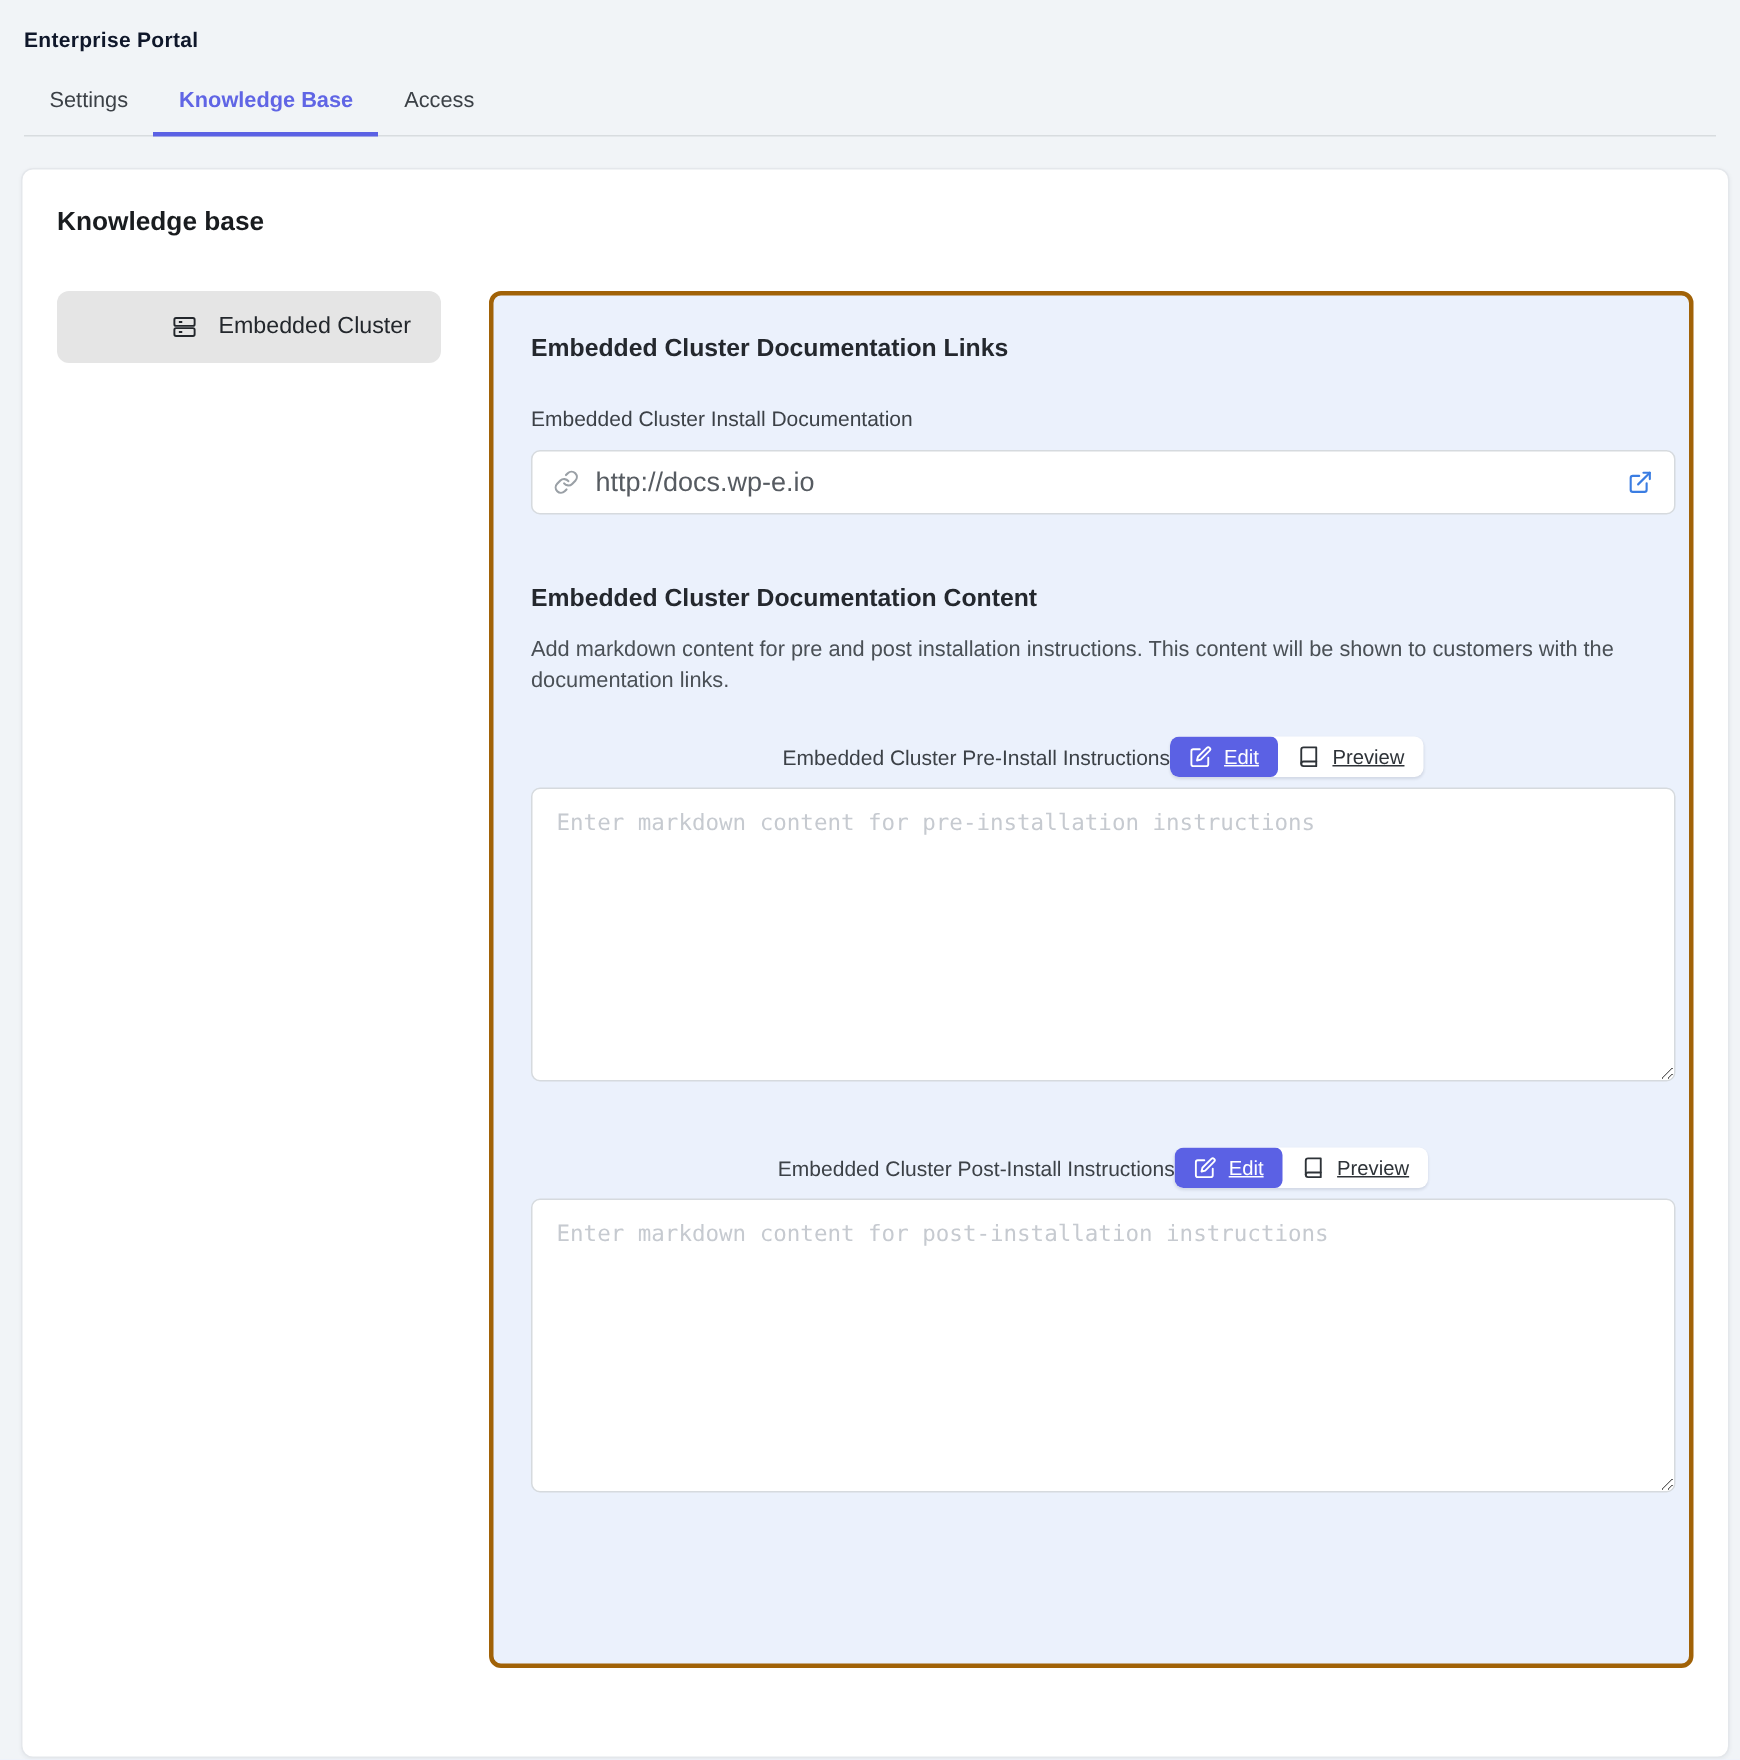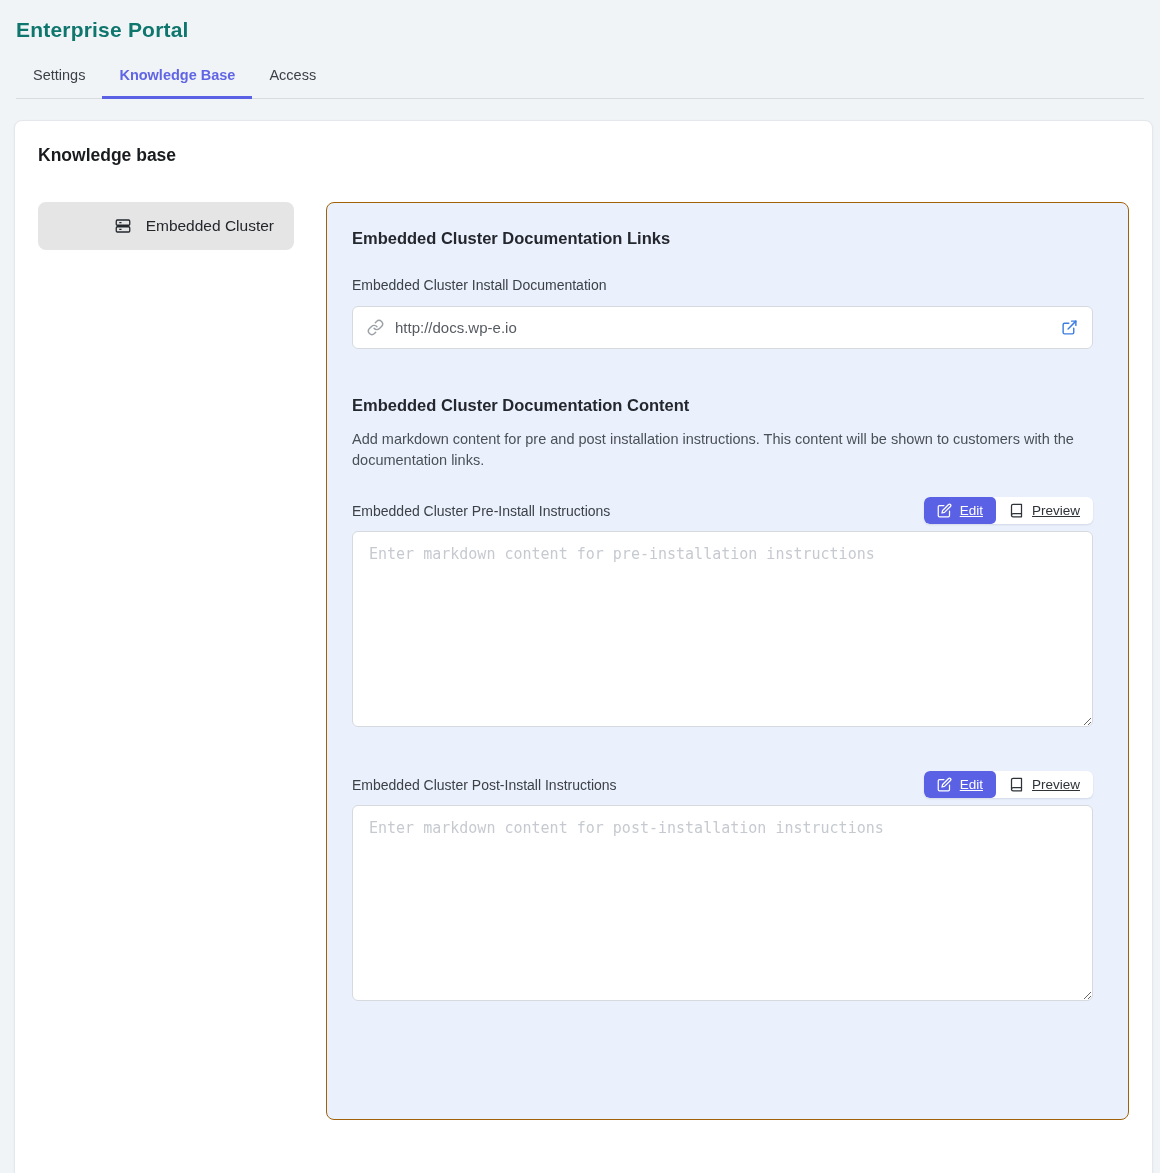--- a/index.html
+++ b/index.html
@@ -6,21 +6,21 @@
   html, body { width: 1160px; height: 1173px; overflow: hidden; }
   body {
     font-family: "Liberation Sans", sans-serif;
     background: #f1f4f7;
     color: #22262b;
   }
 
   
   .app-header { padding: 18px 16px 0 16px; }
   .app-title {
-    font-size: 21px; font-weight: 700; color: #0f766e; letter-spacing: .2px;
+    font-size: 14px; font-weight: 700; color: #0f172a; letter-spacing: .2px;
   }
   .tabs-row {
     margin: 14px 16px 0 16px;
     display: flex;
     border-bottom: 1px solid #d8dcdf;
   }
   .tab {
     padding: 11px 17px 13px 17px;
     font-size: 14.5px; color: #3c4147; cursor: pointer;
     border-bottom: 3px solid transparent;
@@ -54,53 +54,53 @@
     border-radius: 8px; cursor: pointer;
     font-size: 15.5px; color: #23272c;
   }
   .nav-item.active { background: #e5e5e5; justify-content: flex-end; }
   .nav-icon { width: 18px; height: 18px; flex: none; display: block; }
 
   
   .panel {
     flex: 1;
     background: #ebf1fc;
-    border: 1px solid #a16207;
+    border: 3px solid #a16207;
     border-radius: 8px;
-    padding: 26px 35px 25px 25px;
+    padding: 26px 9px 25px 25px;
     height: 918px;
   }
   .section-title { font-size: 16.5px; font-weight: 700; color: #24282e; }
   .field-label { font-size: 14px; color: #3c4147; }
   .mt-label { margin-top: 29px; }
 
   .url-input-wrap {
     margin-top: 13px;
     height: 43px;
     background: #fff;
     border: 1px solid #d6dade;
     border-radius: 6px;
     display: flex; align-items: center;
     padding: 0 14px; gap: 11px;
   }
   .url-input {
     flex: 1; border: none; outline: none;
     font-family: "Liberation Sans", sans-serif;
-    font-size: 15px; color: #565b61; background: transparent;
+    font-size: 18px; color: #565b61; background: transparent;
   }
   .icon-16 { width: 17px; height: 17px; flex: none; display: block; }
 
   .content-title { margin-top: 47px; }
   .content-desc {
     margin-top: 14px; font-size: 14.5px; color: #4a5056; line-height: 1.42;
   }
 
   .label-row {
     margin-top: 27px;
-    display: flex; justify-content: space-between; align-items: flex-end;
+    display: flex; justify-content: center; align-items: flex-end;
   }
   .label-row .field-label { margin-bottom: 5px; }
 
   .toggle-group {
     display: flex; align-items: stretch;
     background: #ffffff; border-radius: 6px;
     box-shadow: 0 1px 2px rgba(25,35,60,.12);
     height: 27px; overflow: hidden;
   }
   .toggle-btn {

